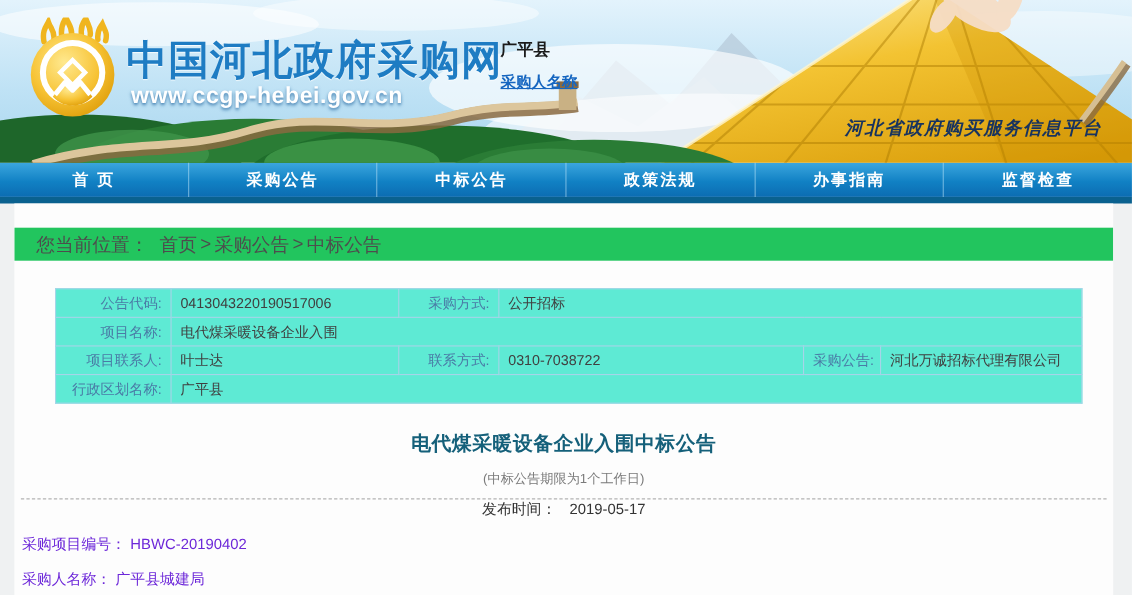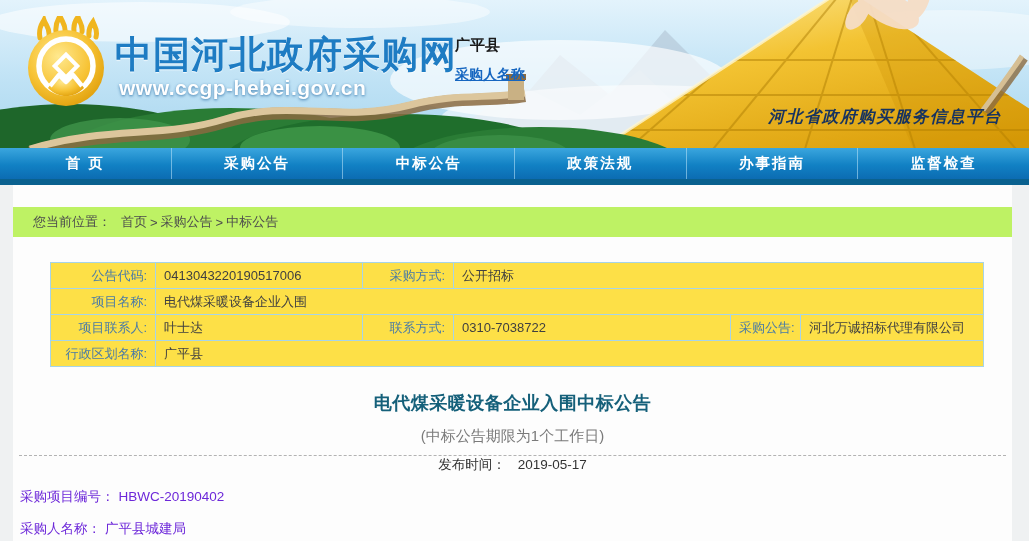--- a/index.html
+++ b/index.html
@@ -57,47 +57,47 @@
   }
   .nav-item + .nav-item { border-left: 1px solid rgba(190,230,250,.55); }
   .nav-strip { width: 1029px; height: 6px; background: #0a618f; }
 
   
   .content {
     position: absolute; left: 13px; top: 185px; width: 999px; height: 356px;
     background: #fdfdfd; overflow: hidden;
   }
   .breadcrumb {
-    margin-top: 22px; height: 30px; background: #bef264;
+    margin-top: 22px; height: 30px; background: #22c55e;
     display: flex; align-items: center; padding-left: 20px;
-    font-size: 13px; color: #4d4d4d;
+    font-size: 17px; color: #4d4d4d;
   }
   .breadcrumb .crumb { cursor: pointer; }
   .breadcrumb .sep { margin: 0 3px; }
   .breadcrumb .prefix { margin-right: 10px; }
 
   .info-table-wrap { margin: 25px 0 0 37px; }
   table.info-table {
     border-collapse: collapse; width: 933px;
-    background: #fde047; table-layout: fixed;
+    background: #5eead4; table-layout: fixed;
   }
   table.info-table td {
     border: 1px solid #a6d4e8; height: 26px;
     font-size: 13px; padding: 2px 8px; overflow: hidden; white-space: nowrap;
   }
   td.lbl { color: #4a7ba6; text-align: right; padding-right: 12px; }
   td.val { color: #404040; text-align: left; padding-left: 12px; }
 
   .doc-title {
     margin-top: 24px; text-align: center;
     font-size: 18px; font-weight: bold; color: #15607a; letter-spacing: .5px;
   }
   .doc-subtitle {
     margin-top: 12px; text-align: center;
-    font-size: 15px; color: #7a7a7a;
+    font-size: 12px; color: #7a7a7a;
   }
   .dashed-divider {
     margin: 9px 6px 0 6px; height: 0;
     border-top: 1px dashed #b3b3b3;
   }
   .publish-line {
     text-align: center;
     font-size: 13.5px; color: #333333;
   }
   .publish-line .val { margin-left: 12px; }

